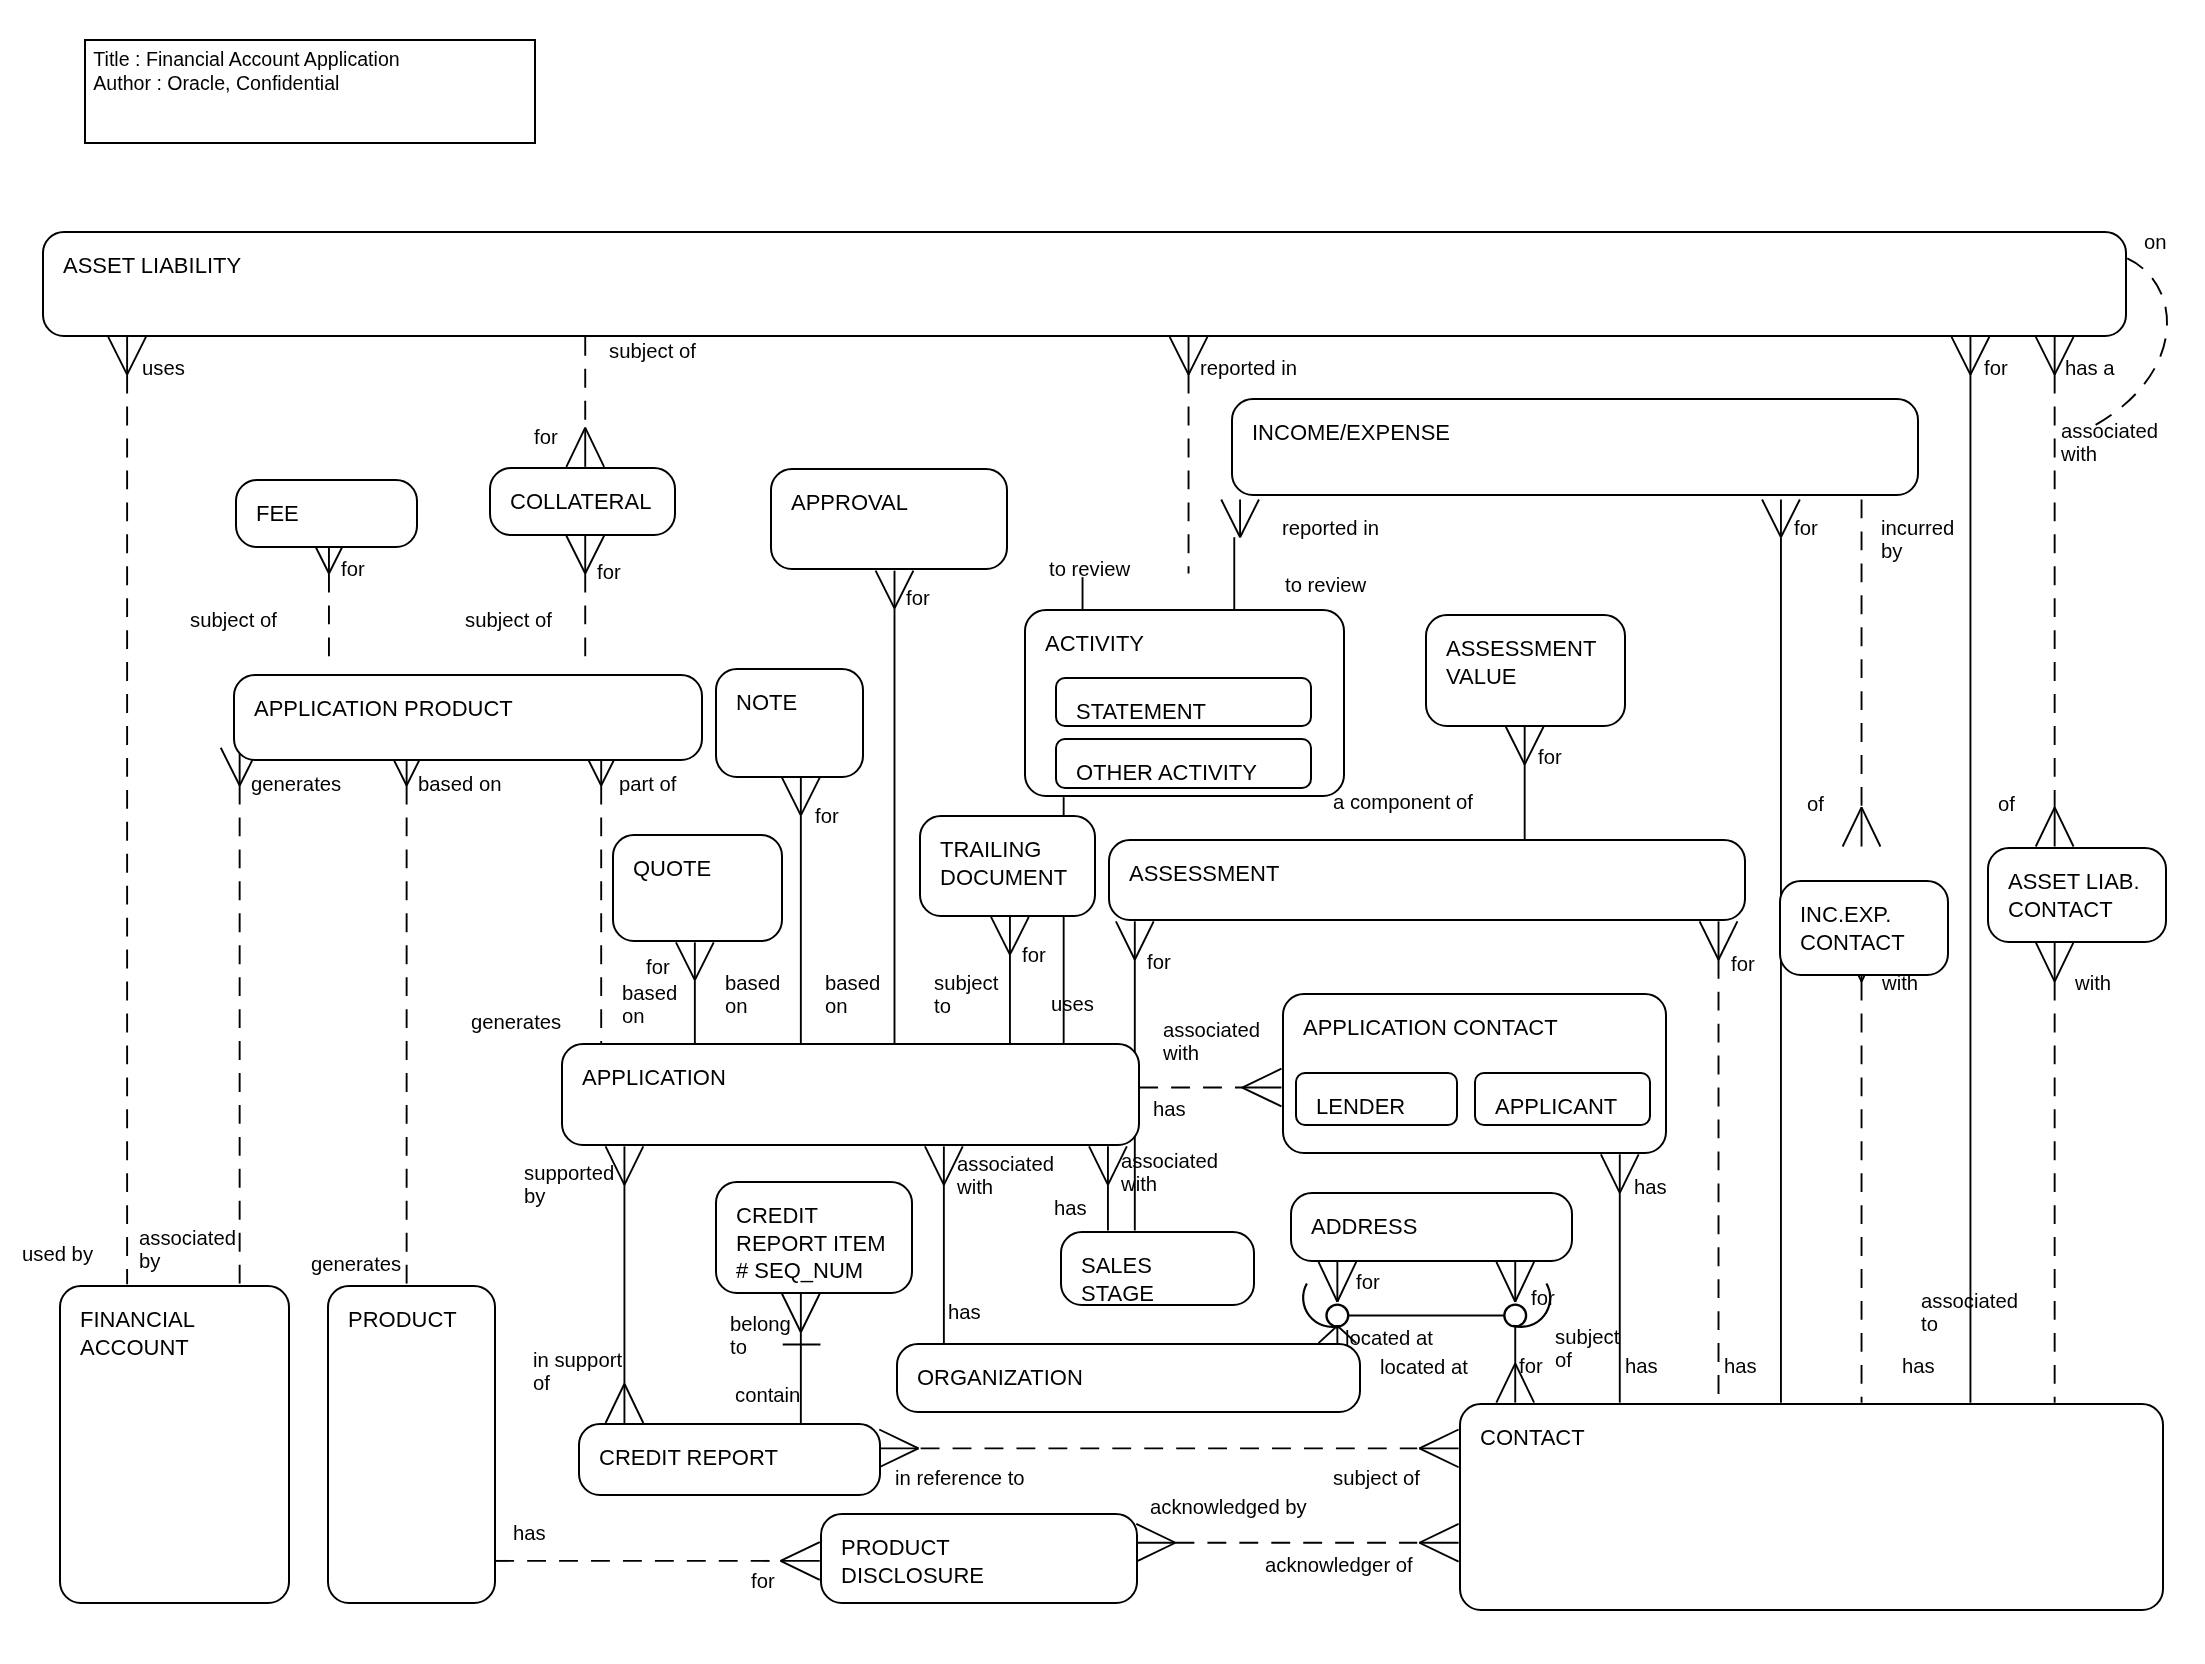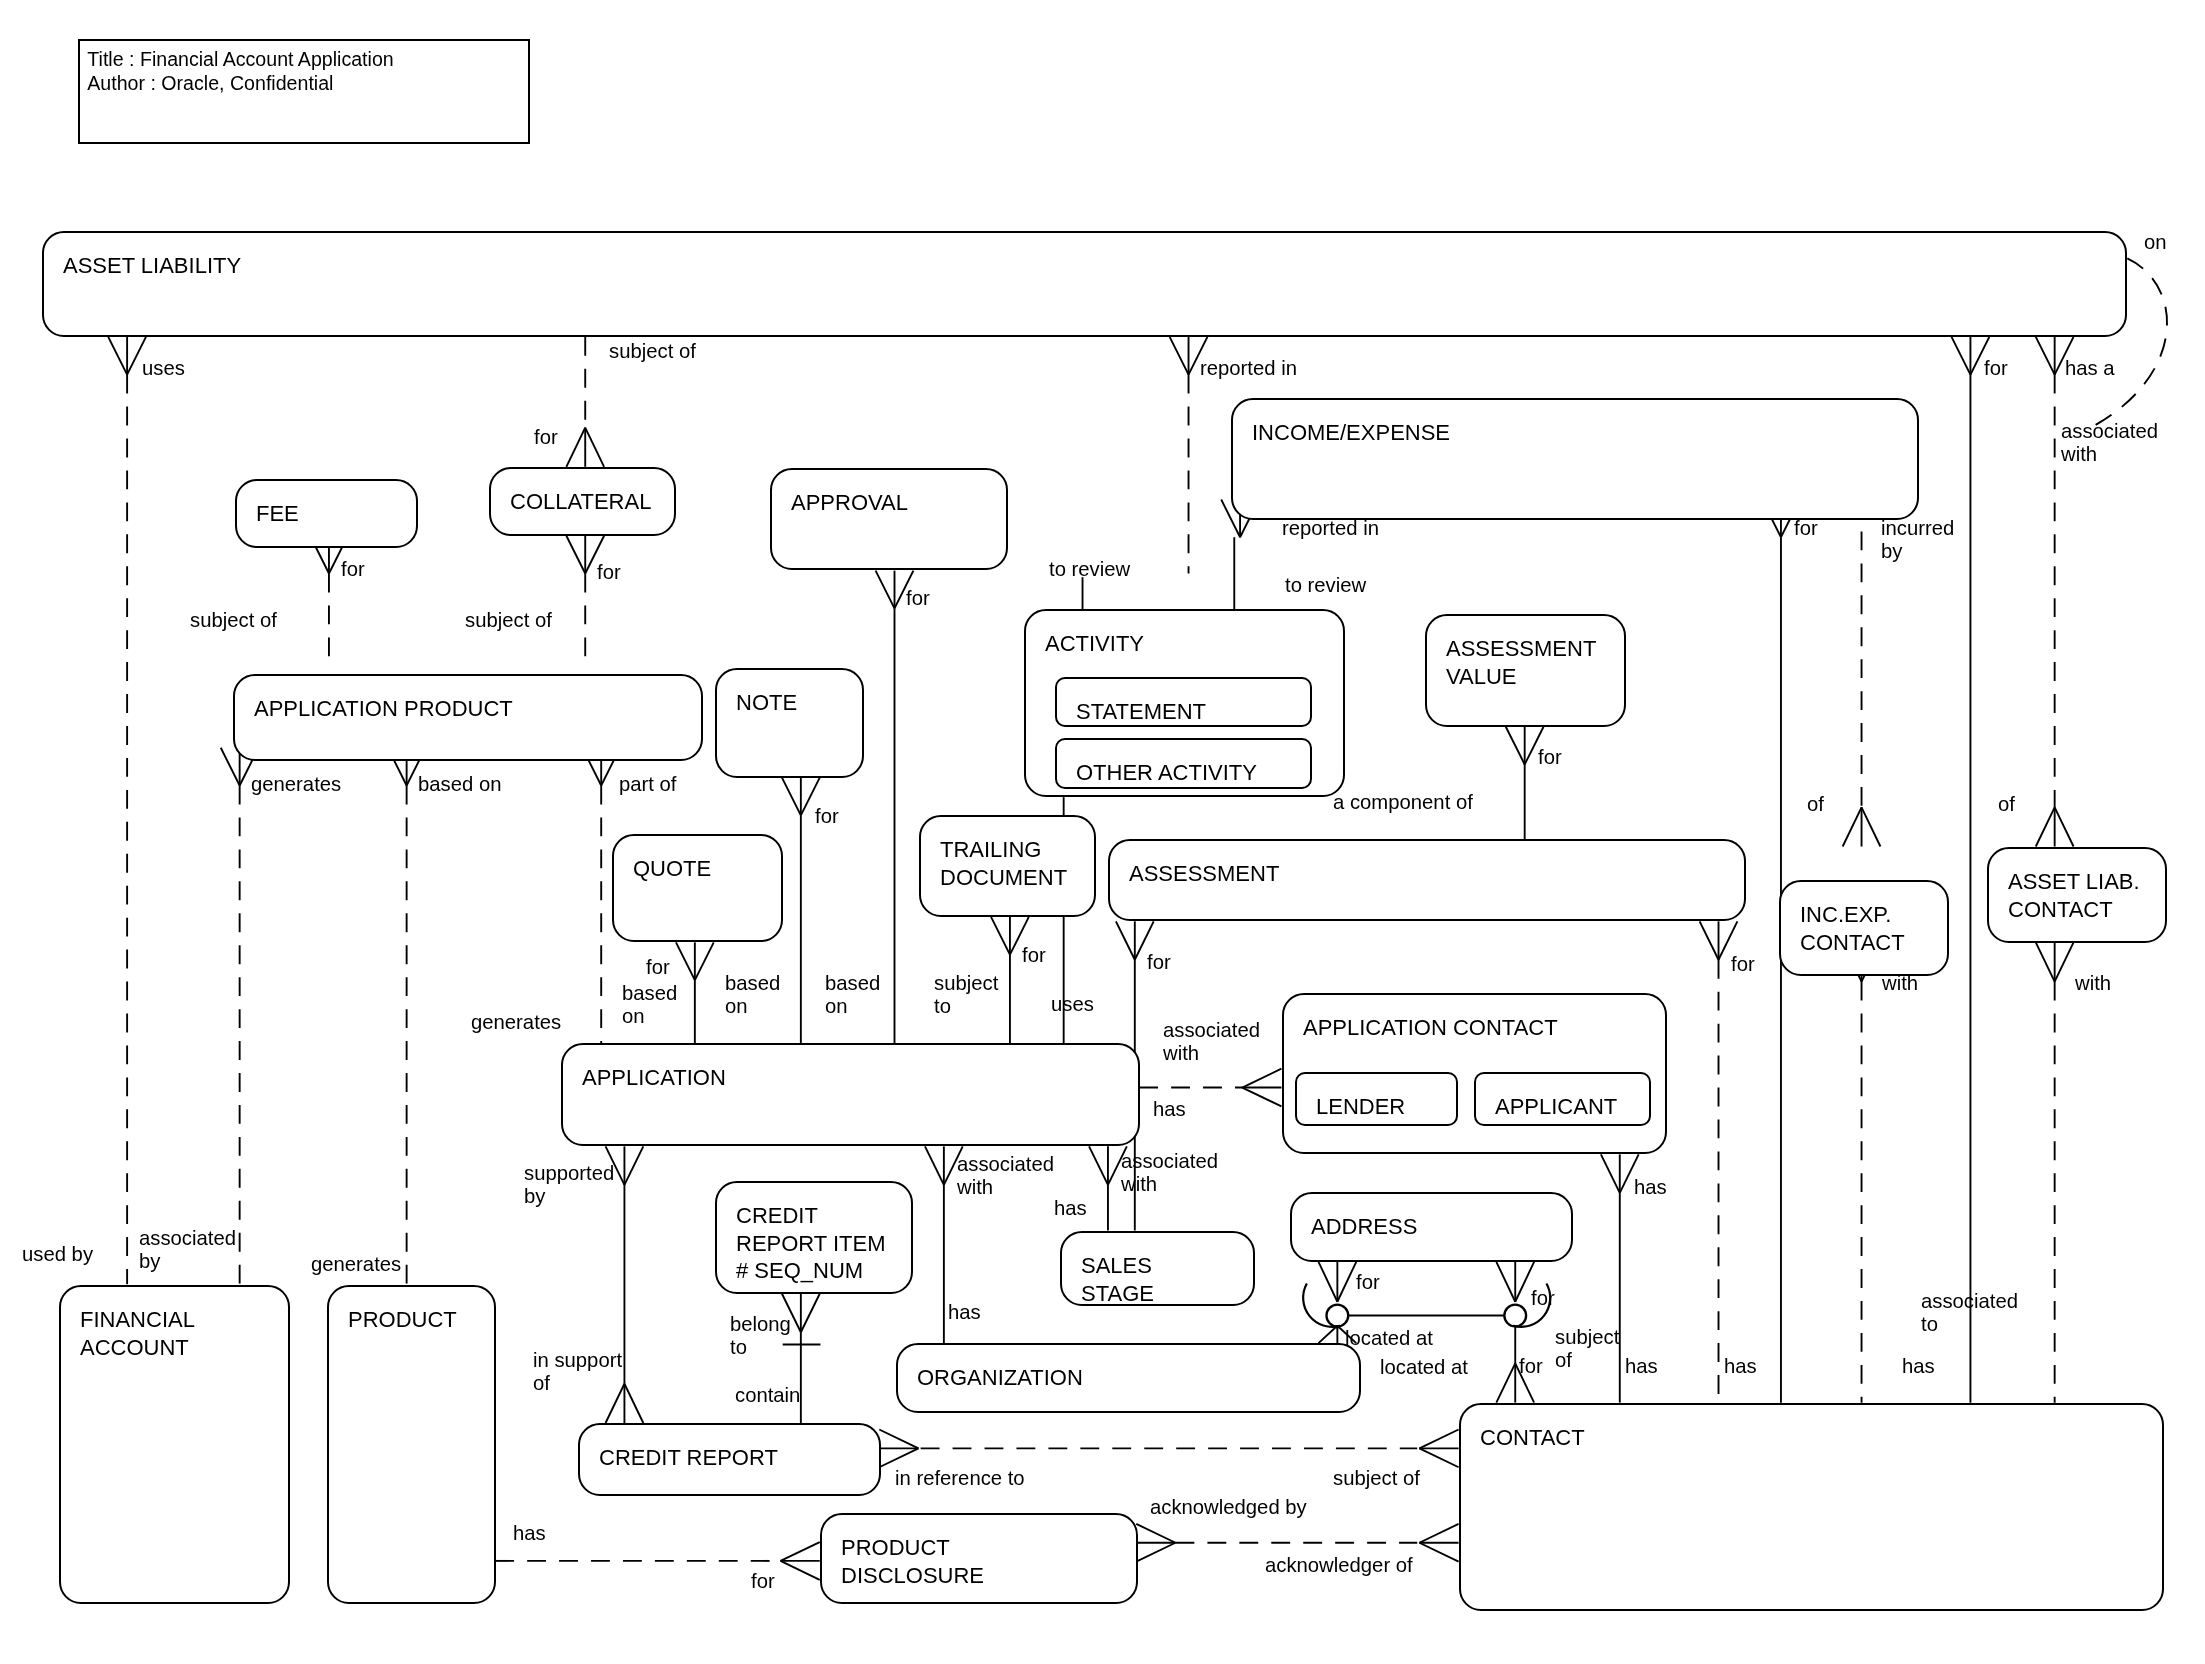--- a/index.html
+++ b/index.html
@@ -172,27 +172,27 @@
       <line x1="1129" y1="2124" x2="1075" y2="2150" stroke="#000000" stroke-width="2.6"></line>
       <line x1="1129" y1="2150" x2="1075" y2="2150" stroke="#000000" stroke-width="2.6"></line>
       <line x1="1129" y1="2176" x2="1075" y2="2150" stroke="#000000" stroke-width="2.6"></line>
       <circle cx="1842" cy="1812" r="15" fill="none" stroke="#000000" stroke-width="3.2"></circle>
       <circle cx="2087" cy="1812" r="15" fill="none" stroke="#000000" stroke-width="3.2"></circle>
       <path d="M 1800 1768 a 40 40 0 0 0 46 58" fill="none" stroke="#000000" stroke-width="3"></path>
       <path d="M 2130 1768 a 40 40 0 0 1 -46 58" fill="none" stroke="#000000" stroke-width="3"></path>
       <path d="M 2930 356 C 3008 392 3014 520 2874 592" fill="none" stroke="#000000" stroke-width="2.6" stroke-dasharray="26 18"></path>
     </svg>
   <div id="entities">
-      <div class="entity square" style="left: 78px; top: 39px; width: 452px; height: 105px;">Title : Financial Account Application
+      <div class="entity square" style="left: 84px; top: 39px; width: 452px; height: 105px;">Title : Financial Account Application
 Author : Oracle, Confidential</div>
       <div class="entity" style="left: 42px; top: 231px; width: 2085px; height: 106px;">ASSET LIABILITY</div>
       <div class="entity" style="left: 235px; top: 467px; width: 183px; height: 69px; margin-top: 12px;">FEE</div>
       <div class="entity" style="left: 489px; top: 467px; width: 187px; height: 69px;">COLLATERAL</div>
       <div class="entity" style="left: 770px; top: 468px; width: 238px; height: 102px;">APPROVAL</div>
-      <div class="entity" style="left: 1231px; top: 398px; width: 688px; height: 122px;">INCOME/EXPENSE</div>
+      <div class="entity" style="left: 1231px; top: 398px; width: 688px; height: 98px;">INCOME/EXPENSE</div>
       <div class="entity" style="left: 211px; top: 674px; width: 470px; height: 87px; margin-left: 22px;">APPLICATION PRODUCT</div>
       <div class="entity" style="left: 715px; top: 668px; width: 149px; height: 110px;">NOTE</div>
       <div class="entity" style="left: 1024px; top: 609px; width: 321px; height: 188px;">ACTIVITY</div>
       <div class="entity sub" style="left: 1055px; top: 677px; width: 257px; height: 50px;">STATEMENT</div>
       <div class="entity sub" style="left: 1055px; top: 738px; width: 257px; height: 51px;">OTHER ACTIVITY</div>
       <div class="entity" style="left: 1425px; top: 614px; width: 201px; height: 113px;">ASSESSMENT
 VALUE</div>
       <div class="entity" style="left: 612px; top: 834px; width: 171px; height: 108px;">QUOTE</div>
       <div class="entity" style="left: 919px; top: 815px; width: 177px; height: 102px;">TRAILING
 DOCUMENT</div>

